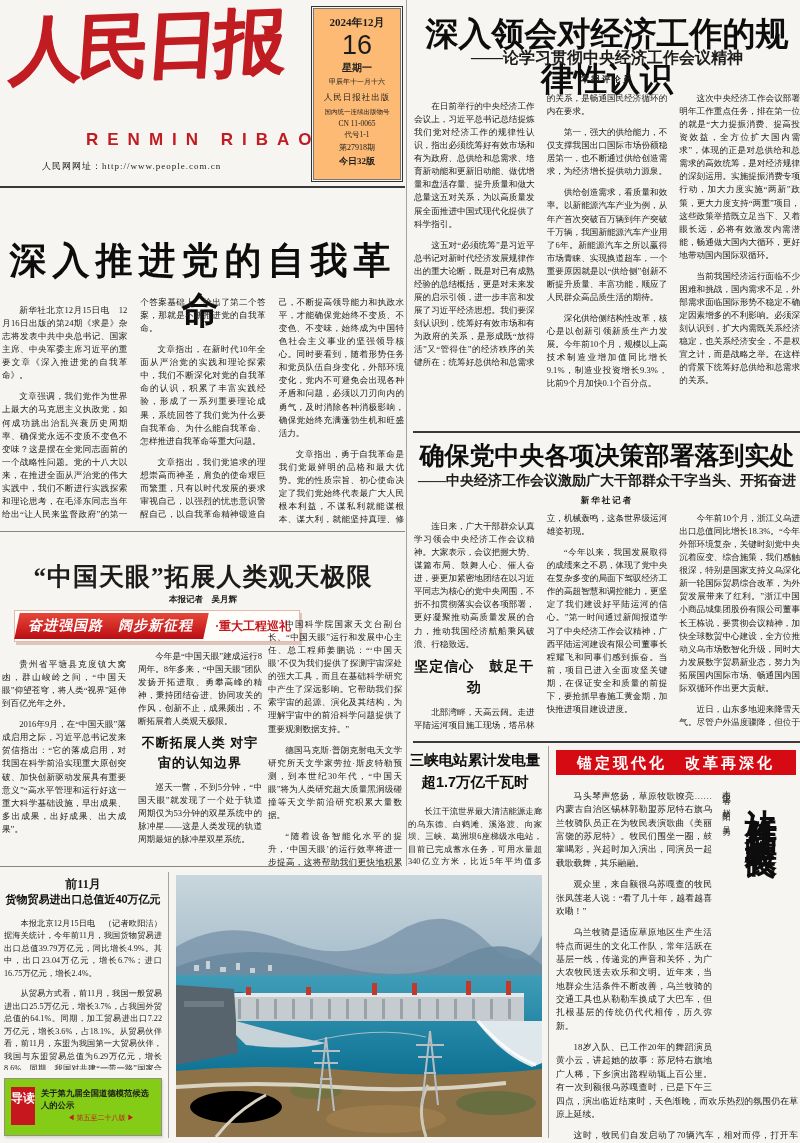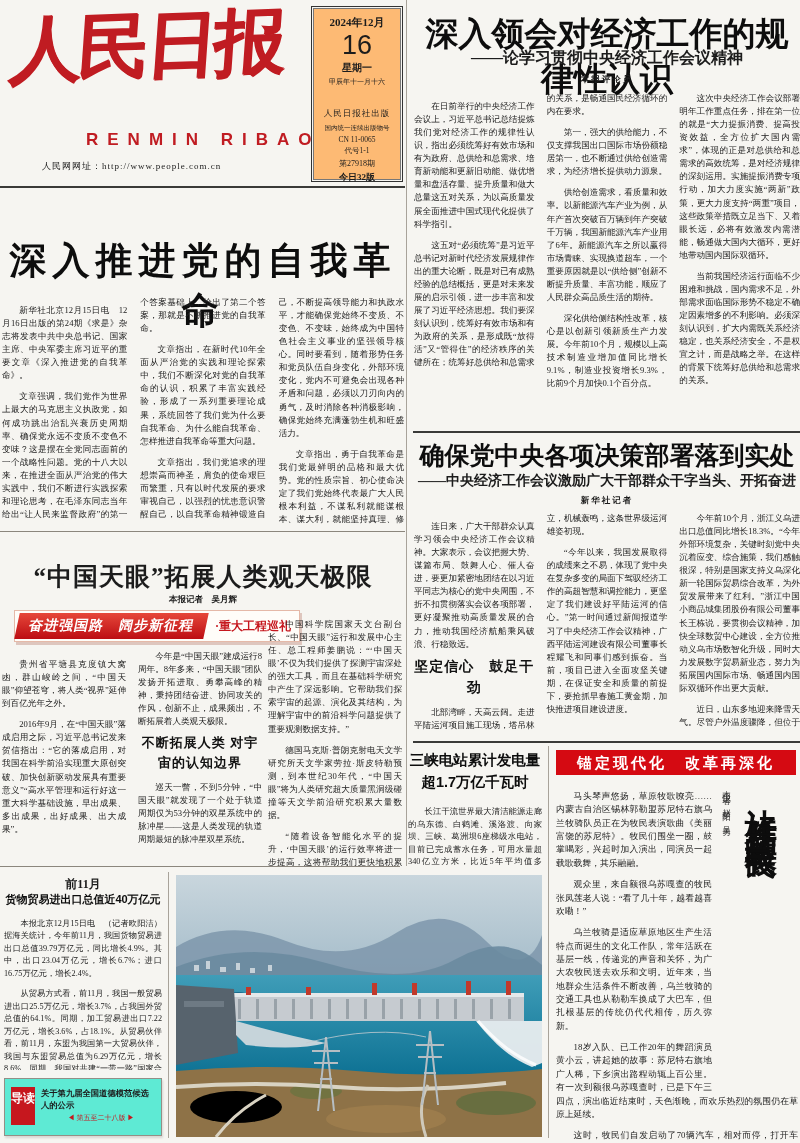--- a/index.html
+++ b/index.html
@@ -31,38 +31,38 @@
                box-shadow:2px 3px 0 rgba(150,60,40,.25);padding:2px 8px 2px 2px;}
   .banner-main{background:linear-gradient(180deg,#e6473a,#bc0d13);color:#fff;font-weight:900;
                padding:4px 12px;transform:skewX(-12deg);letter-spacing:1px;white-space:nowrap;}
   .banner-tag{color:#c6171e;font-weight:700;padding-left:9px;white-space:nowrap;}
   .redbox{background:#d50a12;color:#fff;font-weight:900;text-align:center;letter-spacing:3px;}
   
   .vtitle{writing-mode:vertical-rl;font-weight:900;letter-spacing:5px;color:#0d0d0d;}
   .vbyline{writing-mode:vertical-rl;letter-spacing:2px;color:#333;}
   .floatbox{float:right;display:flex;flex-direction:row;margin:2px 0 4px 8px;}
   
-  .daodu{border:1px solid #948f86;background:#5eead4;box-shadow:1px 2px 2px rgba(0,0,0,.12);}
+  .daodu{border:1px solid #948f86;background:#84cc16;box-shadow:1px 2px 2px rgba(0,0,0,.12);}
   .daodu-badge{background:#c6171e;color:#fff;font-weight:900;text-align:center;line-height:1.25;}
 </style>
 </head>
 <body>
 
 <div id="page">
 
   <div class="abs logo" style="left:10px;top:10px;font-size:72px;line-height:1;">人民日报</div>
   <div class="abs logo-latin hei" style="left:86px;top:130px;font-size:17px;">RENMIN RIBAO</div>
   <div class="abs" style="left:42px;top:160px;font-size:9px;letter-spacing:1px;color:#222;">人民网网址：http://www.people.com.cn</div>
 
   <div class="abs datebox" style="left:311px;top:6px;width:90px;height:168px;padding-top:6px;">
     <div style="font-size:11px;font-weight:700;">2024年12月</div>
     <div class="hei" style="font-size:27px;line-height:1;">16</div>
     <div style="font-size:10px;font-weight:700;">星期一</div>
     <div style="font-size:7px;">甲辰年十一月十六</div>
-    <div style="font-size:8.5px;margin-top:21px;letter-spacing:1px;">人民日报社出版</div>
+    <div style="font-size:8.5px;margin-top:5px;letter-spacing:1px;">人民日报社出版</div>
     <div style="font-size:6.5px;margin-top:4px;">国内统一连续出版物号</div>
     <div style="font-size:7.5px;">CN 11-0065</div>
     <div style="font-size:7.5px;">代号1-1</div>
     <div style="font-size:8px;">第27918期</div>
     <div style="font-size:9px;font-weight:700;">今日32版</div>
   </div>
 
   <div class="vr" style="left:406px;top:0;height:866px;"></div>
   <div class="hr" style="left:0;top:186px;width:405px;"></div>
   <div class="hr" style="left:413px;top:431px;width:387px;"></div>

